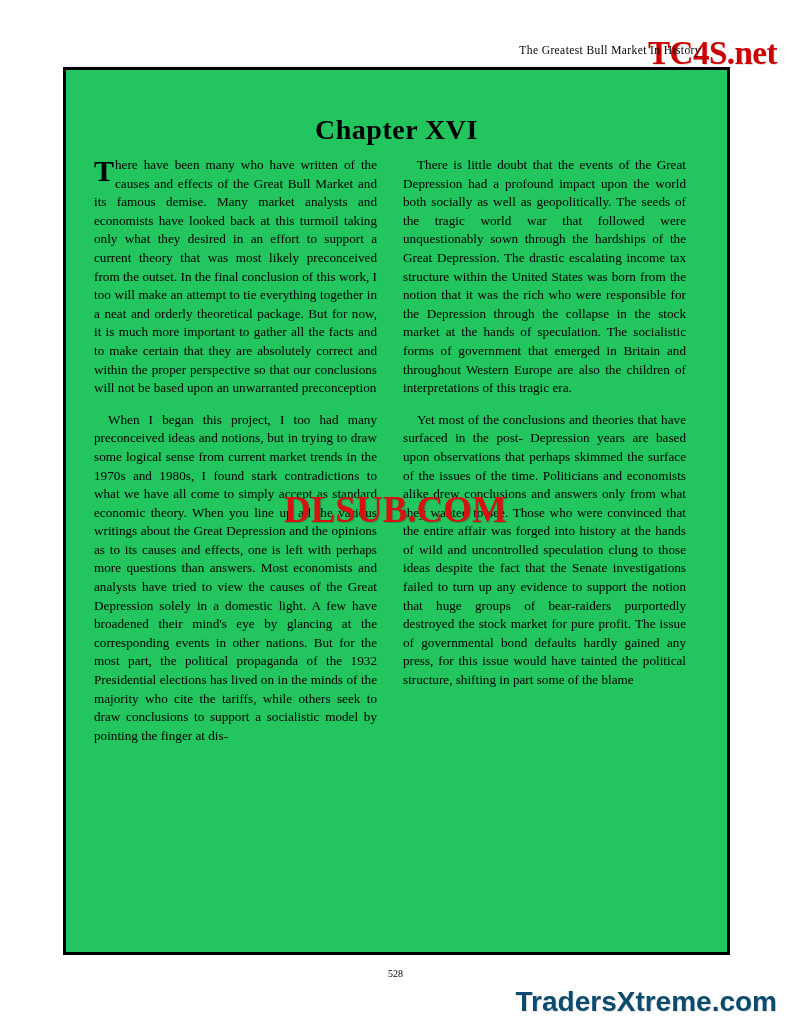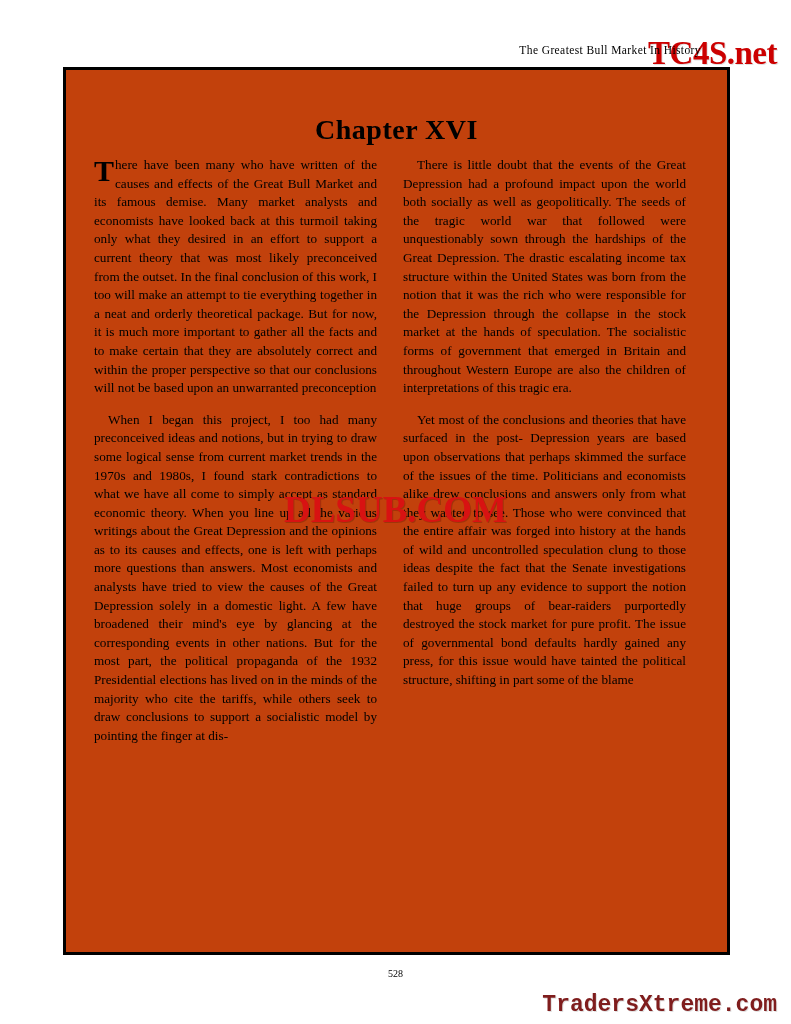--- a/index.html
+++ b/index.html
@@ -43,21 +43,21 @@
 
   
   .page-frame {
     position: absolute;
     left: 63px;
     top: 67px;
     width: 667px;
     height: 888px;
     border: 3px solid #000;
     box-sizing: border-box;
-    background: #c2410c;
+    background: #22c55e;
   }
   .page-inner {
     position: absolute;
     left: 28px;
     top: 22px;
     right: 28px;
     bottom: 18px;
   }
 
   .chapter-number {
@@ -130,24 +130,24 @@
     color: #d81212;
     letter-spacing: 0px;
     white-space: nowrap;
     text-shadow: 1px 1px 0 rgba(0,0,0,0.18);
     pointer-events: none;
   }
   .bottom-brand {
     position: absolute;
     right: 14px;
     bottom: 6px;
-    font-family: Liberation Mono, monospace;
+    font-family: Liberation Sans, sans-serif;
     font-weight: bold;
-    font-size: 23px;
-    color: #7f1d1d;
+    font-size: 28px;
+    color: #0c4a6e;
     text-shadow: 1px 1px 0 rgba(0,0,0,0.12);
   }
 </style>
 </head>
 <body>
 
 <div class="top-brand">TC4S.net</div>
 <div class="running-head">The Greatest Bull Market In History</div>
 
 <div class="page-frame">

